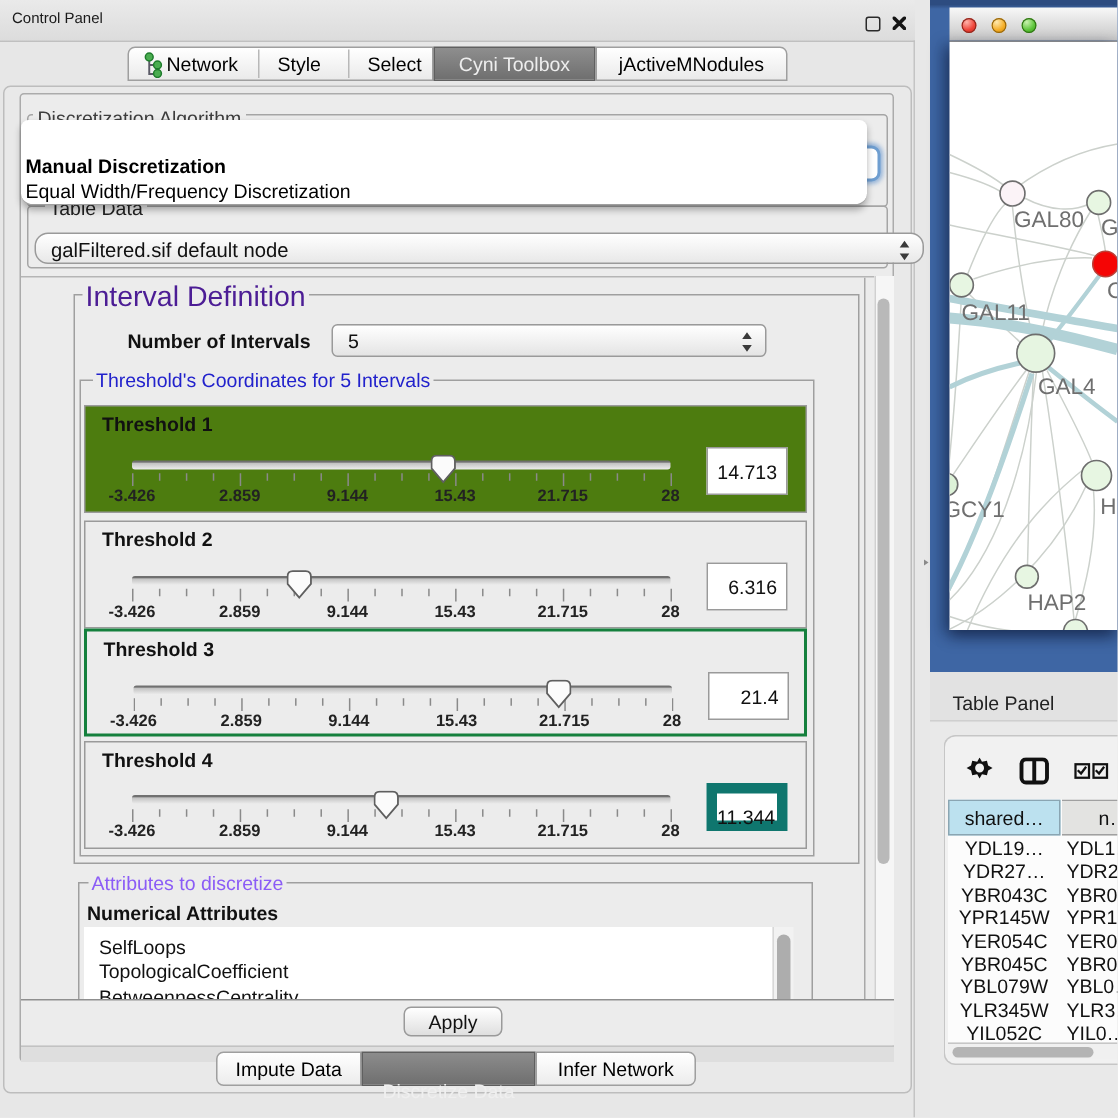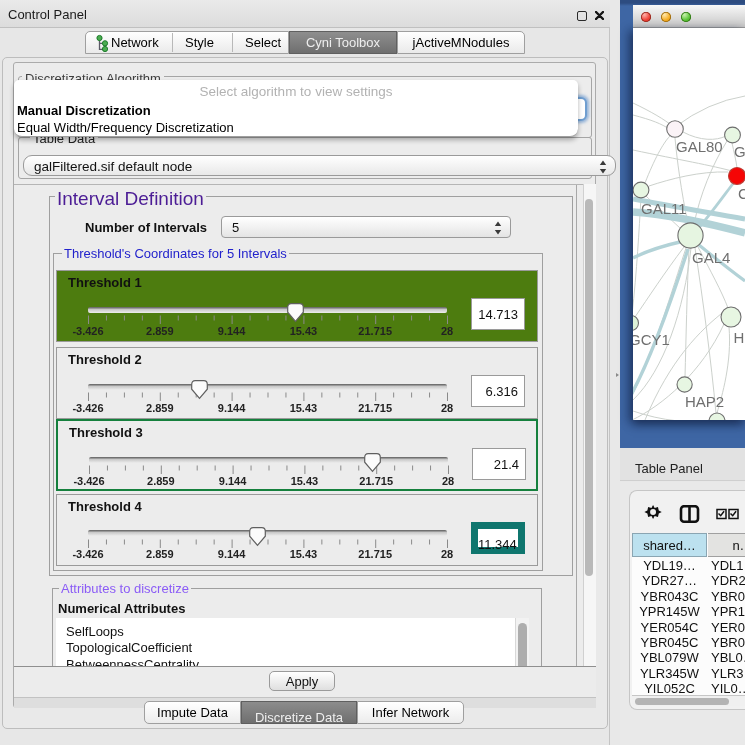--- a/index.html
+++ b/index.html
@@ -6,21 +6,21 @@
 html,body { width:745px; height:745px; overflow:hidden; }
 body { background:#e8e8e8; font-family:"Liberation Sans", sans-serif; position:relative; }
 .abs { position:absolute; }
 </style>
 </head>
 <body>
 
 <div class="abs" id="cpwin" style="left:0;top:0;width:610px;height:745px;background:#e7e7e7;border-right:1px solid #c4c4c4;">
 
   <div class="abs" style="left:0;top:0;width:610px;height:28px;background:linear-gradient(#eaeaea,#dcdcdc);border-bottom:1px solid #c0c0c0;"></div>
-  <div class="abs" style="left:8px;top:7px;font-size:13px;color:#1a1a1a;">Control Panel</div>
+  <div class="abs" style="left:8px;top:7px;font-size:10px;color:#1a1a1a;">Control Panel</div>
   <div class="abs" style="left:577px;top:10.5px;width:10px;height:10px;border:1.5px solid #2a2a2a;border-radius:2px;"></div>
   <svg class="abs" style="left:595px;top:11px;" width="9" height="9" viewBox="0 0 9 9">
       <path d="M1 1 L8 8 M8 1 L1 8" stroke="#141414" stroke-width="2.4" stroke-linecap="round"></path>
     </svg>
 
   <div class="abs" style="left:2px;top:57px;width:606px;height:672px;border:1px solid #bdbdbd;border-radius:5px;background:#e9e9e9;"></div>
 
   <div class="abs" style="left:13px;top:62px;width:583px;height:646px;border:1px solid #ababab;border-radius:3px;background:#ececec;"></div>
 
   <div class="abs" style="left:85px;top:31px;height:23px;font-size:13px;">
@@ -254,27 +254,26 @@
 
   <div class="abs" style="left:583px;top:184px;width:13px;height:482px;background:#f6f6f6;border-left:1px solid #d0d0d0;"></div>
   <div class="abs" style="left:585px;top:199px;width:8px;height:377px;background:#b9b9b9;border-radius:4px;"></div>
 
   <div class="abs" style="left:14px;top:666px;width:582px;height:31px;background:#ececec;border-top:1px solid #8f8f8f;"></div>
   <div class="abs" style="left:269px;top:671px;width:66px;height:20px;border-radius:5px;background:linear-gradient(#ffffff,#dfdfdf);border:1px solid #9a9a9a;text-align:center;font-size:13px;color:#111;padding-top:2px;">Apply</div>
   <div class="abs" style="left:14px;top:697px;width:582px;height:11px;background:#dedede;border-top:1px solid #c2c2c2;"></div>
 
   <div class="abs" style="left:144px;top:701px;height:23px;display:flex;font-size:13px;">
     <div style="width:97px;text-align:center;padding-top:3px;background:linear-gradient(#ffffff,#ececec);border:1px solid #9f9f9f;border-radius:5px 0 0 5px;white-space:nowrap;">Impute Data</div>
-    <div style="width:116px;text-align:center;padding-top:8px;background:linear-gradient(#8c8c8c,#6f6f6f);color:#efefef;border:1px solid #5f5f5f;white-space:nowrap;">Discretize Data</div>
+    <div style="width:116px;text-align:center;padding-top:18px;background:linear-gradient(#8c8c8c,#6f6f6f);color:#efefef;border:1px solid #5f5f5f;white-space:nowrap;">Discretize Data</div>
     <div style="width:107px;text-align:center;padding-top:3px;background:linear-gradient(#ffffff,#ececec);border:1px solid #9f9f9f;border-radius:0 5px 5px 0;white-space:nowrap;">Infer Network</div>
   </div>
 </div>
 
 <div class="abs" style="left:14px;top:80px;width:564px;height:57px;background:#ffffff;border-bottom:1px solid #9f9f9f;border-radius:5px 5px 8px 8px;box-shadow:0 3px 5px rgba(0,0,0,0.30);z-index:30;">
-  <div class="abs" style="left:0;top:4px;width:100%;text-align:center;font-size:13.5px;color:#b2b2b2;">Select algorithm to view settings</div>
   <div class="abs" style="left:3px;top:23px;font-size:13px;font-weight:bold;color:#000;">Manual Discretization</div>
   <div class="abs" style="left:3px;top:40px;font-size:13px;color:#000;">Equal Width/Frequency Discretization</div>
 </div>
 
 <div class="abs" style="left:620px;top:0;width:142px;height:448px;background:linear-gradient(#2d4c80 0px,#2d4c80 3px,#3e66a4 6px,#3e66a4 100%);">
   <div class="abs" style="left:13px;top:5px;width:112px;height:23px;background:linear-gradient(#f8f8f8,#c7c7c7);border-bottom:1px solid #9a9a9a;"></div>
   <div class="abs" style="left:21px;top:11.5px;width:10px;height:10px;border-radius:50%;background:radial-gradient(circle at 35% 28%, #ffb3aa, #ee4237 55%, #c42c22);box-shadow:inset 0 0 0 0.8px #8f271d;"></div>
   <div class="abs" style="left:41px;top:11.5px;width:10px;height:10px;border-radius:50%;background:radial-gradient(circle at 35% 28%, #ffe9ae, #f5ad25 55%, #cd8a10);box-shadow:inset 0 0 0 0.8px #96660c;"></div>
   <div class="abs" style="left:61px;top:11.5px;width:10px;height:10px;border-radius:50%;background:radial-gradient(circle at 35% 28%, #c9f2ae, #5bc438 55%, #3f9a1d);box-shadow:inset 0 0 0 0.8px #2f7313;"></div>
   <div class="abs" id="canvas" style="left:13px;top:28px;width:112px;height:392px;background:#ffffff;overflow:hidden;box-shadow:0 5px 9px rgba(10,20,50,0.5), -5px 2px 9px rgba(10,20,50,0.35);">

